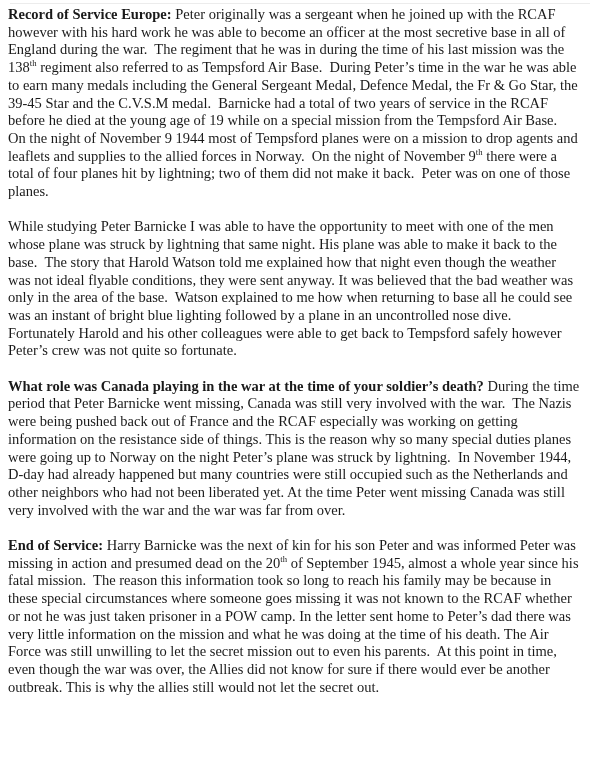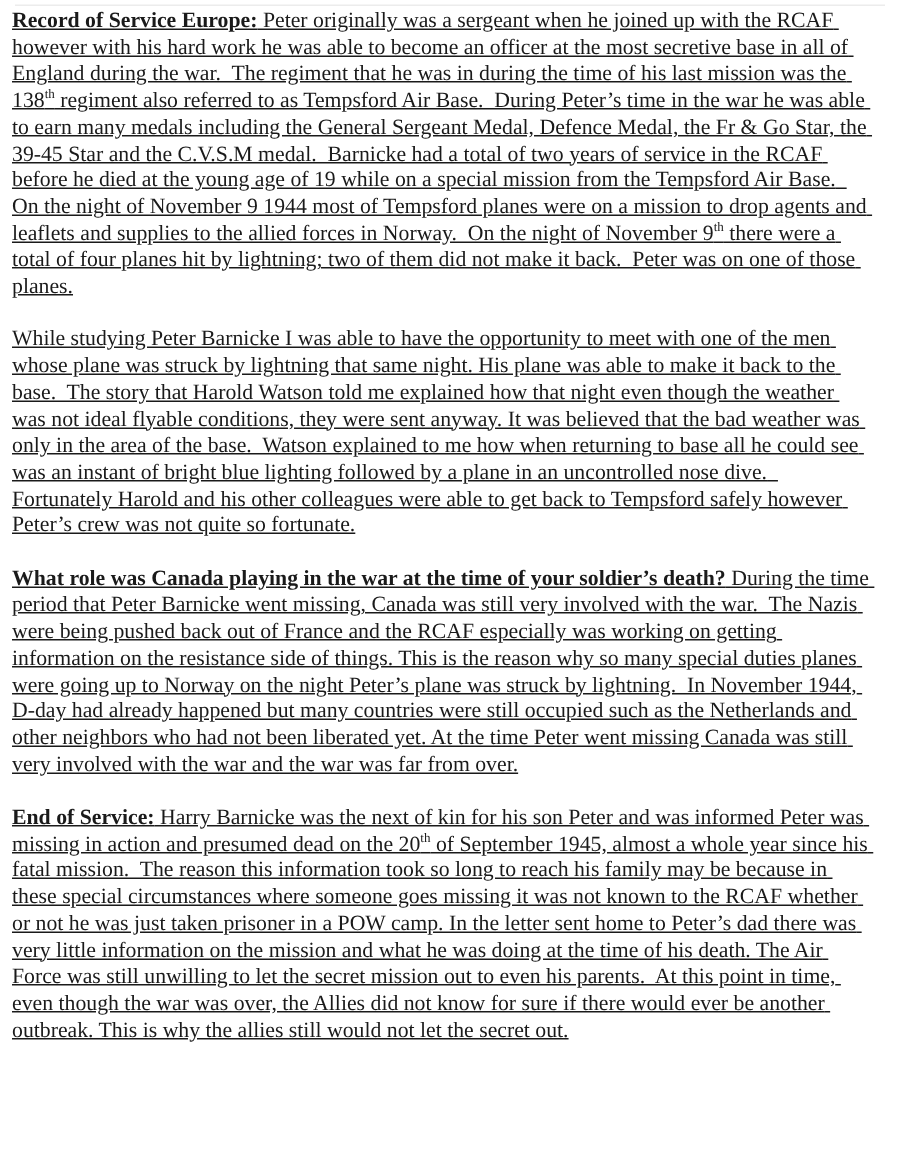--- a/index.html
+++ b/index.html
@@ -28,21 +28,20 @@
     position: absolute;
     top: 3px;
     left: 10px;
     right: 10px;
     height: 1px;
     background: #ececec;
   }
   .para {
     margin: 0 0 17.7px 0;
     white-space: pre-wrap;
-    text-decoration: underline;
   }
   .para:last-child {
     margin-bottom: 16px;
   }
   .bold {
     font-weight: bold;
   }
   .sup {
     font-size: 0.6em;
     vertical-align: super;

